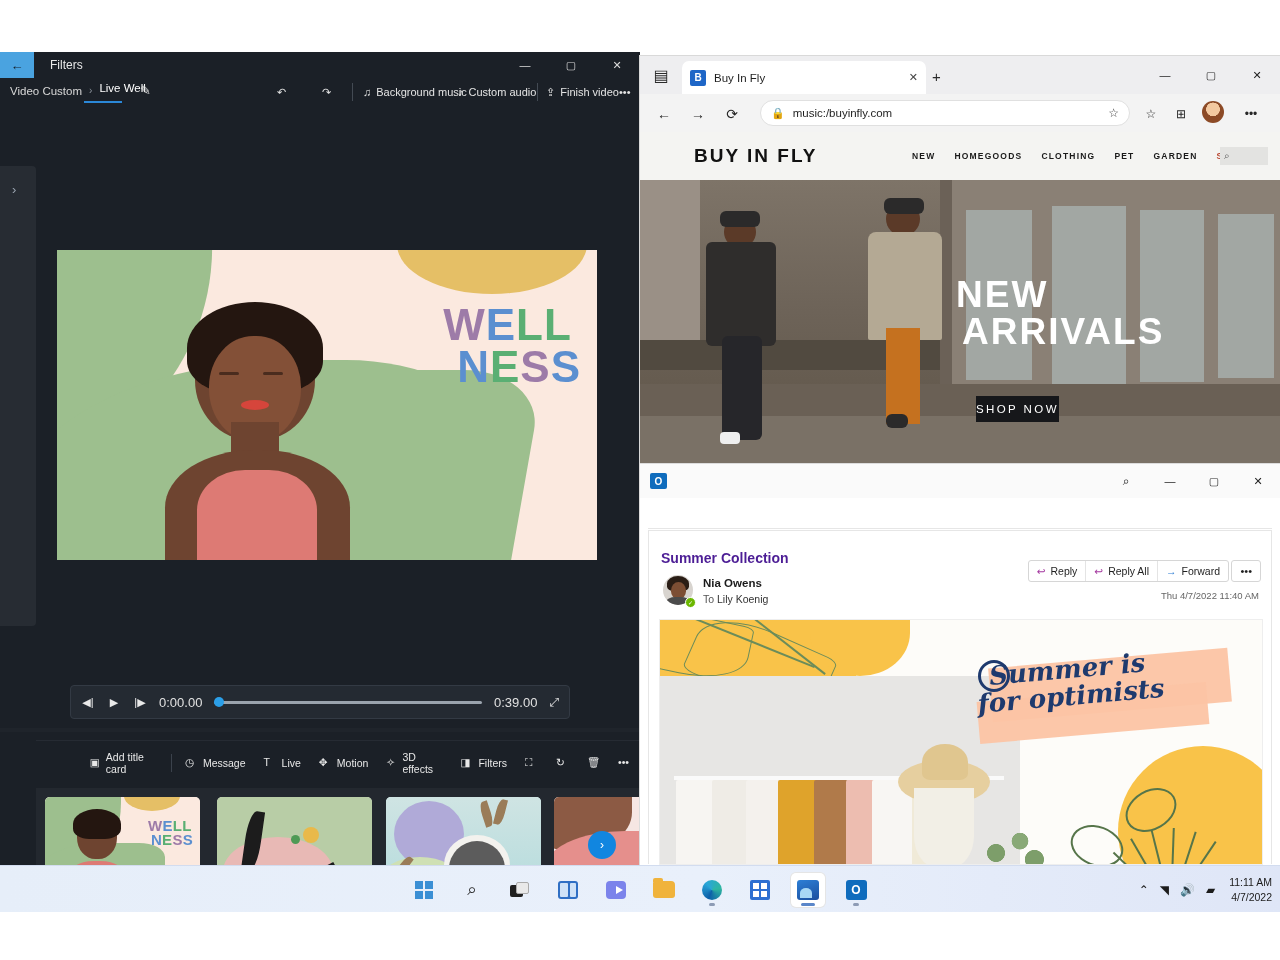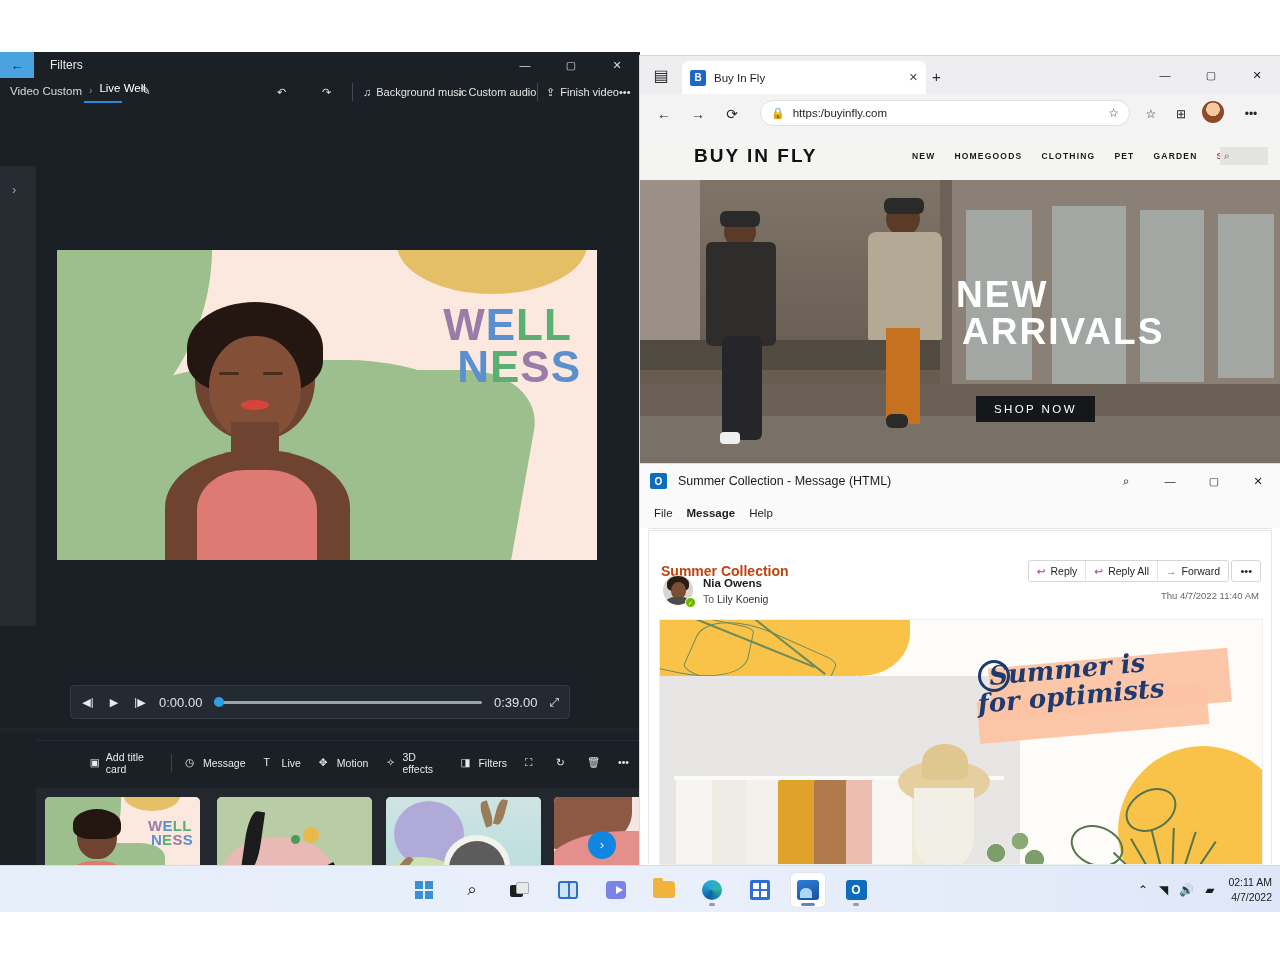--- a/index.html
+++ b/index.html
@@ -296,21 +296,21 @@
   .hp-head{ position:absolute; background:#5b3a28; border-radius:50%;}
   .hp-leg{ position:absolute; background:#c5711f;}
   .hp-dark{ position:absolute; background:#2b2a2a; border-radius:6px;}
   #hero-title{
     position:absolute; left:316px; top:96px; width:330px; color:#fff;
     font-weight:bold; font-size:37px; line-height:1.0; letter-spacing:2px;
   }
   #hero-title .l2{ display:block; margin-left:6px; font-size:37px; }
   #hero-cta{
     position:absolute; left:336px; top:216px; background:#16171a; color:#fff;
-    font-size:11.5px; letter-spacing:2.4px; padding:7px 18px; font-weight:500;
+    font-size:11.5px; letter-spacing:2.4px; padding:7px 0; font-weight:500;
   }
 
   
   #outlook-window{
     position:absolute; left:640px; top:464px; width:640px; height:401px;
     background:#ffffff; box-shadow:0 0 0 1px #dcdcdc; overflow:hidden;
   }
   #ol-titlebar{ position:relative; height:34px; background:#fafafa; }
   #ol-icon{
     position:absolute; left:10px; top:9px; width:17px; height:16px; border-radius:2px;
@@ -321,21 +321,21 @@
   .ol-ctl{ position:absolute; top:0; width:44px; height:34px; display:flex; align-items:center; justify-content:center; font-size:11px; color:#1f1f1f;}
   #ol-search{ right:132px; font-size:12px;}
   #ol-min{ right:88px;} #ol-max{ right:44px;} #ol-close{ right:0;}
 
   #ol-ribbon{ position:relative; height:30px; background:#fafafa; display:flex; align-items:center; gap:14px; padding-left:14px; }
   .ol-tab{ font-size:11.5px; color:#1f1f1f; }
   .ol-tab.active{ font-weight:bold; }
   #ol-divider{ position:absolute; left:8px; top:64px; width:624px; height:1px; background:#e6e6e6; }
 
   #ol-readpane{ position:absolute; left:8px; top:66px; width:624px; height:334px; background:#fff; border:1px solid #e6e6e6; border-bottom:none;}
-  #ol-subject{ position:absolute; left:12px; top:32px; font-size:14px; font-weight:bold; color:#c2410c; }
+  #ol-subject{ position:absolute; left:12px; top:19px; font-size:14px; font-weight:bold; color:#4c1d95; }
   #ol-avatar{
     position:absolute; left:14px; top:44px; width:30px; height:30px; border-radius:50%;
     background:#d8d4cf; overflow:hidden;
   }
   .av-hair{position:absolute;left:4px;top:1px;width:22px;height:15px;background:#2a1d15;border-radius:50% 50% 30% 30%;}
   .av-face{position:absolute;left:8px;top:7px;width:15px;height:17px;background:#7c4e34;border-radius:50% 50% 46% 46%;}
   .av-body{position:absolute;left:3px;top:22px;width:24px;height:12px;background:#4b4b4b;border-radius:40% 40% 0 0;}
   #ol-presence{
     position:absolute; left:36px; top:66px; width:11px; height:11px; border-radius:50%;
     background:#6bb700; border:1.6px solid #fff; color:#fff; font-size:6px;
@@ -667,21 +667,21 @@
       <div class="edge-ctl" id="edge-max">▢</div>
       <div class="edge-ctl" id="edge-close">✕</div>
     </div>
 
     <div id="edge-toolbar">
       <div class="edge-nav" id="edge-back">←</div>
       <div class="edge-nav" id="edge-fwd">→</div>
       <div class="edge-nav" id="edge-reload">⟳</div>
       <div id="edge-omnibox">
         <span id="edge-lock">🔒</span>
-        <span id="edge-url">https:/buyinfly.com</span>
+        <span id="edge-url">music:/buyinfly.com</span>
         <span id="edge-fav-add">☆</span>
       </div>
       <div class="edge-act" id="edge-collections">☆</div>
       <div class="edge-act" id="edge-favorites-bar">⊞</div>
       <div id="edge-profile"></div>
       <div class="edge-act" id="edge-settings">•••</div>
     </div>
 
     <div id="site">
       <div id="site-nav">
@@ -732,32 +732,26 @@
           <span class="l2">ARRIVALS</span>
         </div>
         <div id="hero-cta">SHOP NOW</div>
       </div>
     </div>
   </div>
 
   <div id="outlook-window">
     <div id="ol-titlebar">
       <div id="ol-icon">O</div>
-      <div id="ol-title">Summer Collection - Message (HTML)</div>
       <div class="ol-ctl" id="ol-search">⌕</div>
       <div class="ol-ctl" id="ol-min">—</div>
       <div class="ol-ctl" id="ol-max">▢</div>
       <div class="ol-ctl" id="ol-close">✕</div>
     </div>
 
-    <div id="ol-ribbon">
-      <span class="ol-tab">File</span>
-      <span class="ol-tab active">Message</span>
-      <span class="ol-tab">Help</span>
-    </div>
     <div id="ol-divider"></div>
 
     <div id="ol-readpane">
       <div id="ol-subject">Summer Collection</div>
 
       <div id="ol-avatar">
         <div class="av-hair"></div>
           <div class="av-face"></div>
           <div class="av-body"></div>
       </div>
@@ -886,19 +880,19 @@
         <span class="tb-ind small"></span>
       </div>
     </div>
 
     <div id="tb-tray">
       <span class="tray-icon">⌃</span>
       <span class="tray-icon">◥</span>
       <span class="tray-icon">🔊</span>
       <span class="tray-icon">▰</span>
       <div id="tb-clock">
-        <div>02:11 AM</div>
+        <div>11:11 AM</div>
         <div>4/7/2022</div>
       </div>
     </div>
   </div>
 
 </div>
 
 </body></html>

